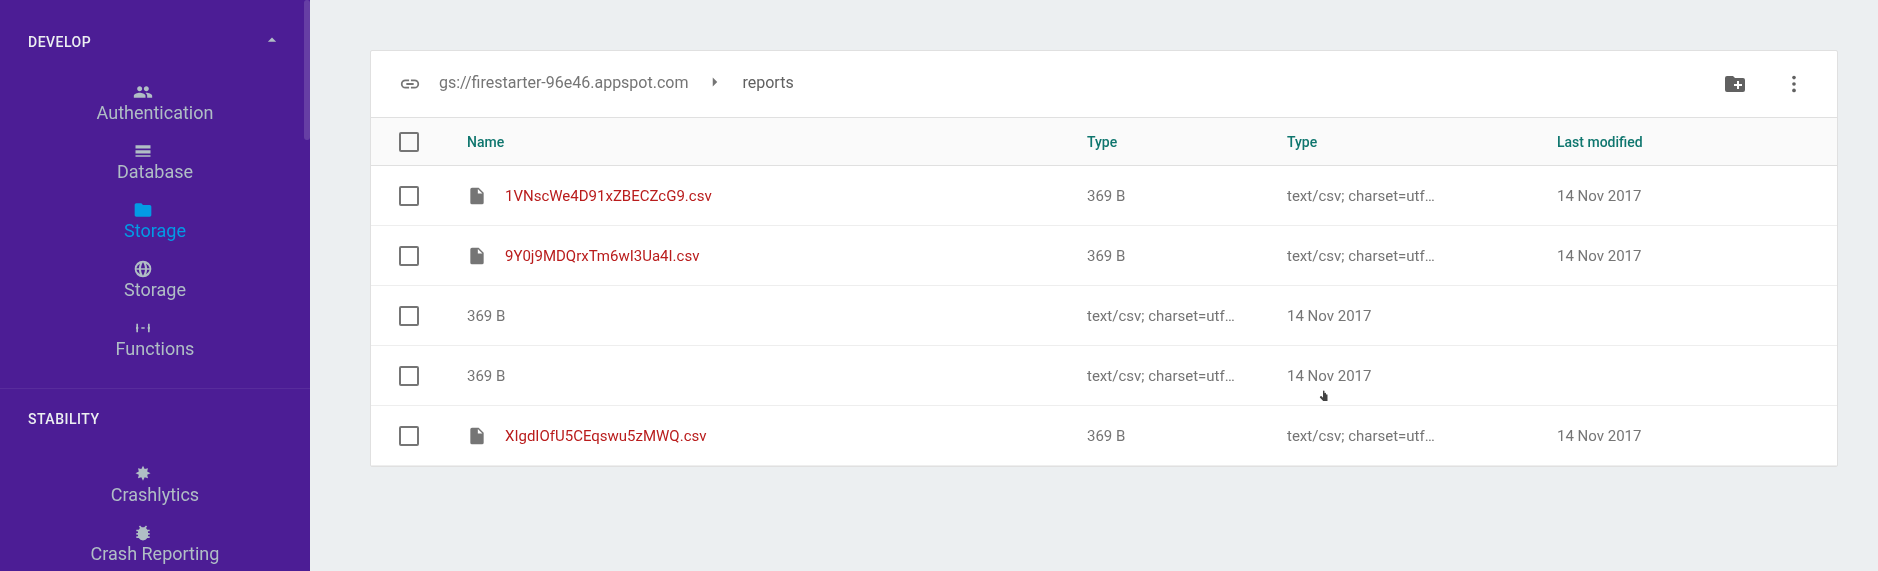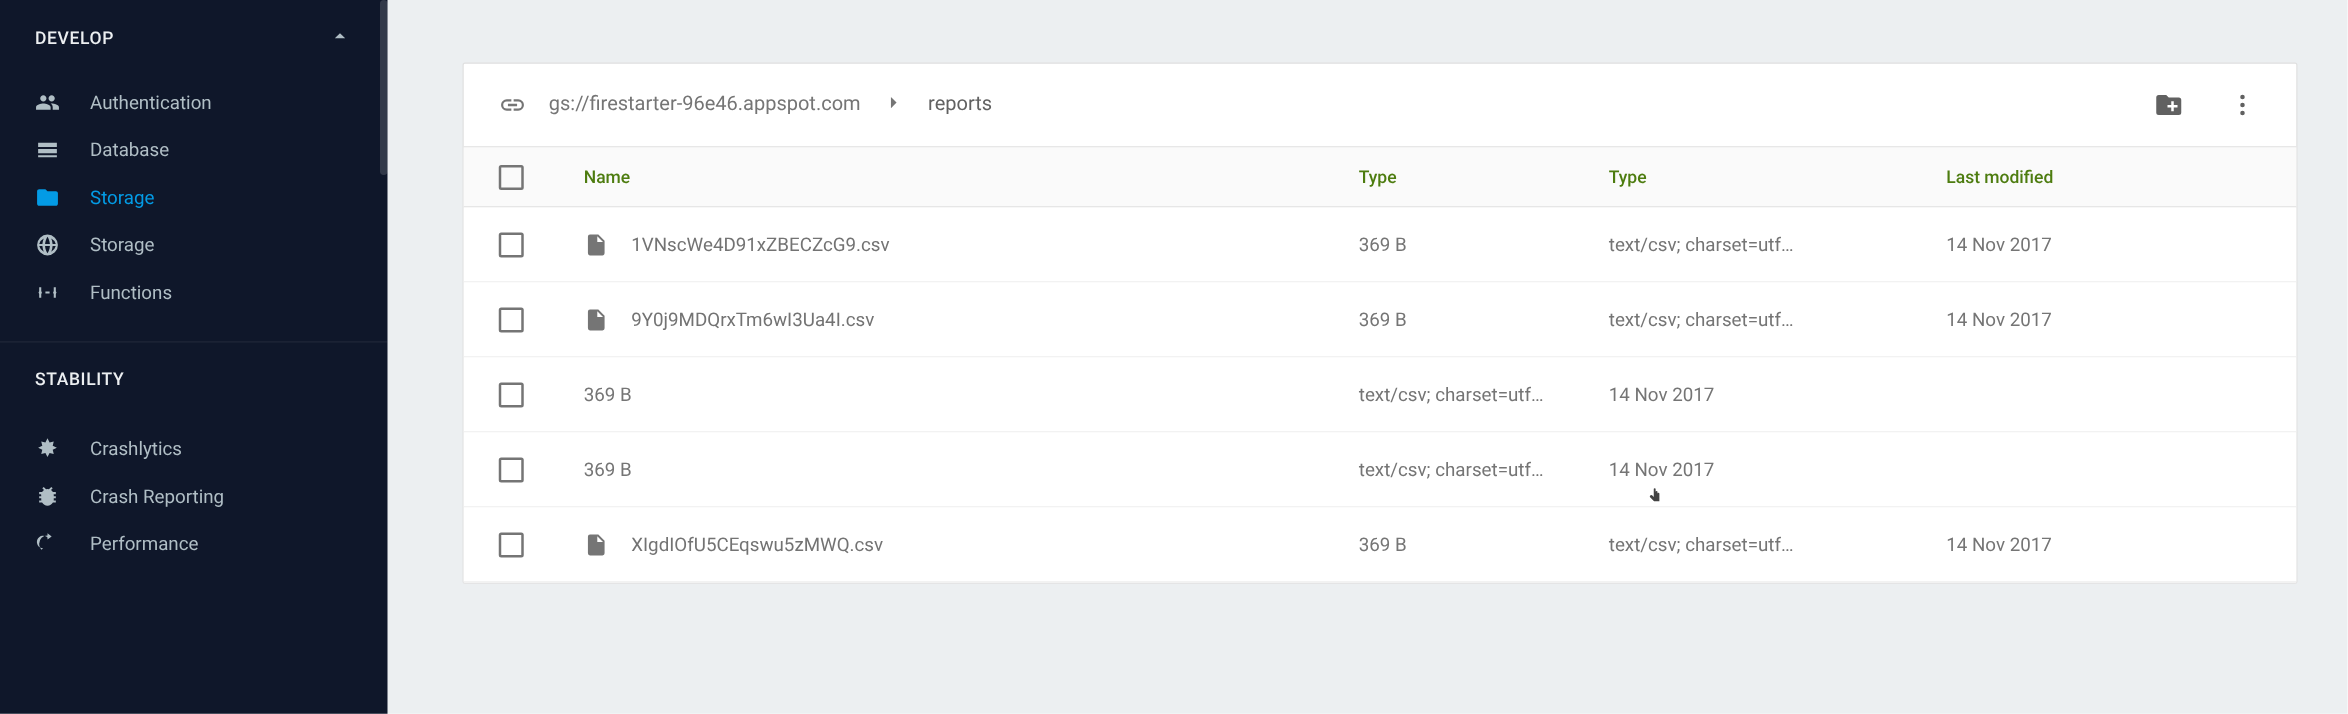--- a/index.html
+++ b/index.html
@@ -1,24 +1,24 @@
 <!DOCTYPE html>
 <html><head>
   <meta charset="utf-8">
   <style>
     * { margin: 0; padding: 0; box-sizing: border-box; font-family: 'Roboto', 'Helvetica Neue', Arial, sans-serif; }
     body { background: #eceff1; display: flex; height: 571px; width: 1878px; overflow: hidden; }
 
     
-    .sidebar { width: 310px; background: #0f172a; color: #b0bec5; flex-shrink: 0; padding-top: 5px; position: relative; }
+    .sidebar { width: 310px; background: #4c1d95; color: #b0bec5; flex-shrink: 0; padding-top: 16px; position: relative; }
     .sidebar-section { padding: 0; }
     .sidebar-section-header { display: flex; align-items: center; justify-content: space-between; padding: 14px 28px 14px 28px; color: #eceff1; font-weight: 500; font-size: 14px; letter-spacing: 0.5px; }
     .sidebar-section-header .chevron { color: #b0bec5; }
     .sidebar-items { padding: 6px 0 20px 0; }
-    .sidebar-item { display: flex; align-items: center; padding: 9px 28px; cursor: pointer; font-size: 15px; color: #b0bec5; }
+    .sidebar-item { display: flex; align-items: center; padding: 9px 28px; cursor: pointer; font-size: 18px; color: #b0bec5; flex-direction: column; }
     .sidebar-item.active { color: #039be5; }
     .sidebar-item.active .sidebar-icon svg { fill: #039be5; }
     .sidebar-icon { width: 20px; height: 20px; margin-right: 24px; display: flex; align-items: center; justify-content: center; }
     .sidebar-icon svg { fill: #b0bec5; }
     .sidebar-divider { border: none; border-top: 1px solid rgba(255,255,255,0.07); margin: 0; }
     .sidebar-scroll-indicator { position: absolute; right: 0; top: 0; width: 6px; height: 140px; background: rgba(255,255,255,0.15); border-radius: 3px;}
 
     
     .main { flex: 1; padding: 50px 40px 0 60px; overflow: hidden; }
     .card { background: #fff; border: 1px solid #e0e0e0; border-radius: 2px; }
@@ -32,26 +32,26 @@
     .crumb-sep { color: #757575; display:flex; }
     .upload-btn { background: #039be5; color: #fff; border: none; border-radius: 3px; padding: 0 22px; height: 44px; font-size: 15px; font-weight: 500; display: flex; align-items: center; gap: 12px; cursor: pointer; letter-spacing: 0.3px; box-shadow: 0 1px 3px rgba(0,0,0,0.2); }
     .upload-btn svg { fill: #fff; }
     .toolbar-actions { display: flex; align-items: center; gap: 28px; margin-left: 38px; }
     .icon-btn { background: none; border: none; color: #616161; cursor: pointer; display:flex; padding:4px; }
     .icon-btn svg { fill: #616161; }
 
     
     .table { width: 100%; }
     .thead, .trow { display: grid; grid-template-columns: 96px 1fr 200px 270px 280px; align-items: center; }
-    .thead { background: #fafafa; border-bottom: 1px solid #e0e0e0; height: 48px; color: #4d7c0f; font-size: 14px; font-weight: 500; }
+    .thead { background: #fafafa; border-bottom: 1px solid #e0e0e0; height: 48px; color: #0f766e; font-size: 14px; font-weight: 500; }
     .thead .cell-check { padding-left: 28px; }
     .trow { border-bottom: 1px solid #eeeeee; height: 60px; color: #757575; font-size: 15px; background:#fff; }
     .cell-check { padding-left: 28px; display:flex; }
     .checkbox { width: 20px; height: 20px; border: 2px solid #757575; border-radius: 2px; cursor: pointer; background: transparent; }
-    .cell-name { display: flex; align-items: center; gap: 18px; color: #737373; }
+    .cell-name { display: flex; align-items: center; gap: 18px; color: #b91c1c; }
     .file-icon { display:flex; }
     .file-icon svg { fill: #757575; }
     .cell-type { white-space: nowrap; overflow: hidden; text-overflow: ellipsis; padding-right: 30px; }
     .cell-date { position: relative; }
     .cursor-hand { position: absolute; left: 27px; top: 22px; }
   </style>
 </head>
 <body>
 
 <nav class="sidebar">

